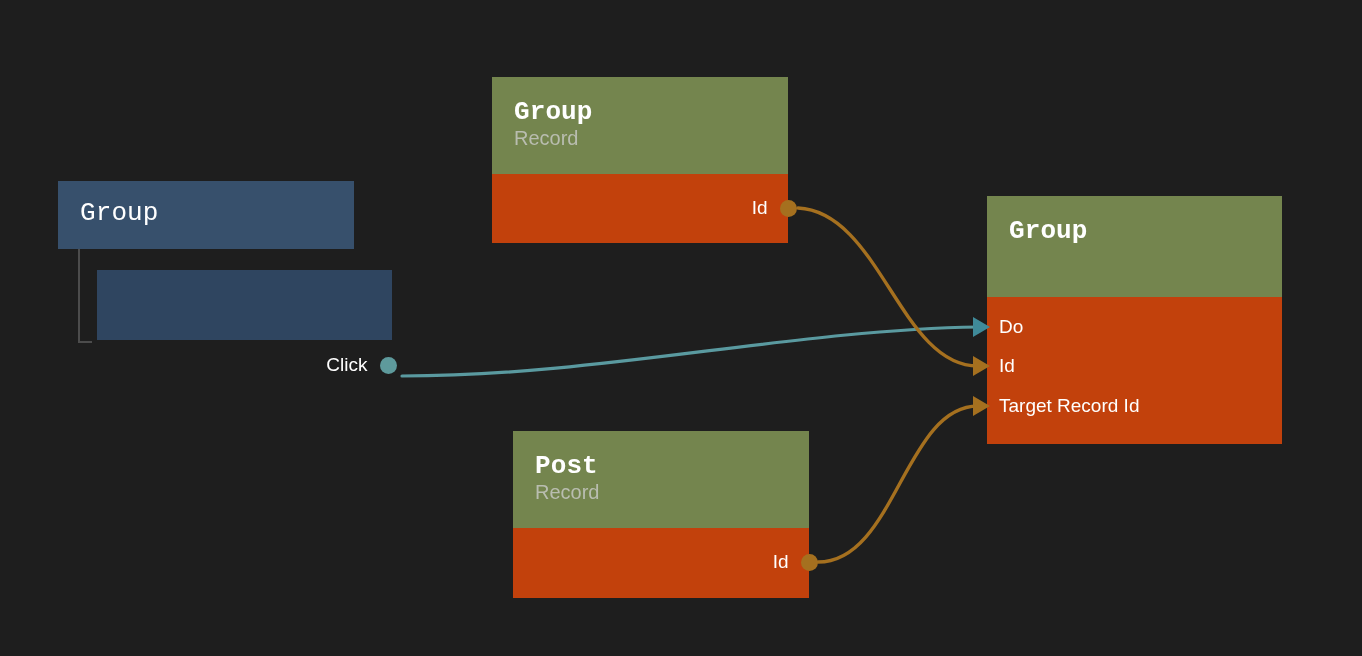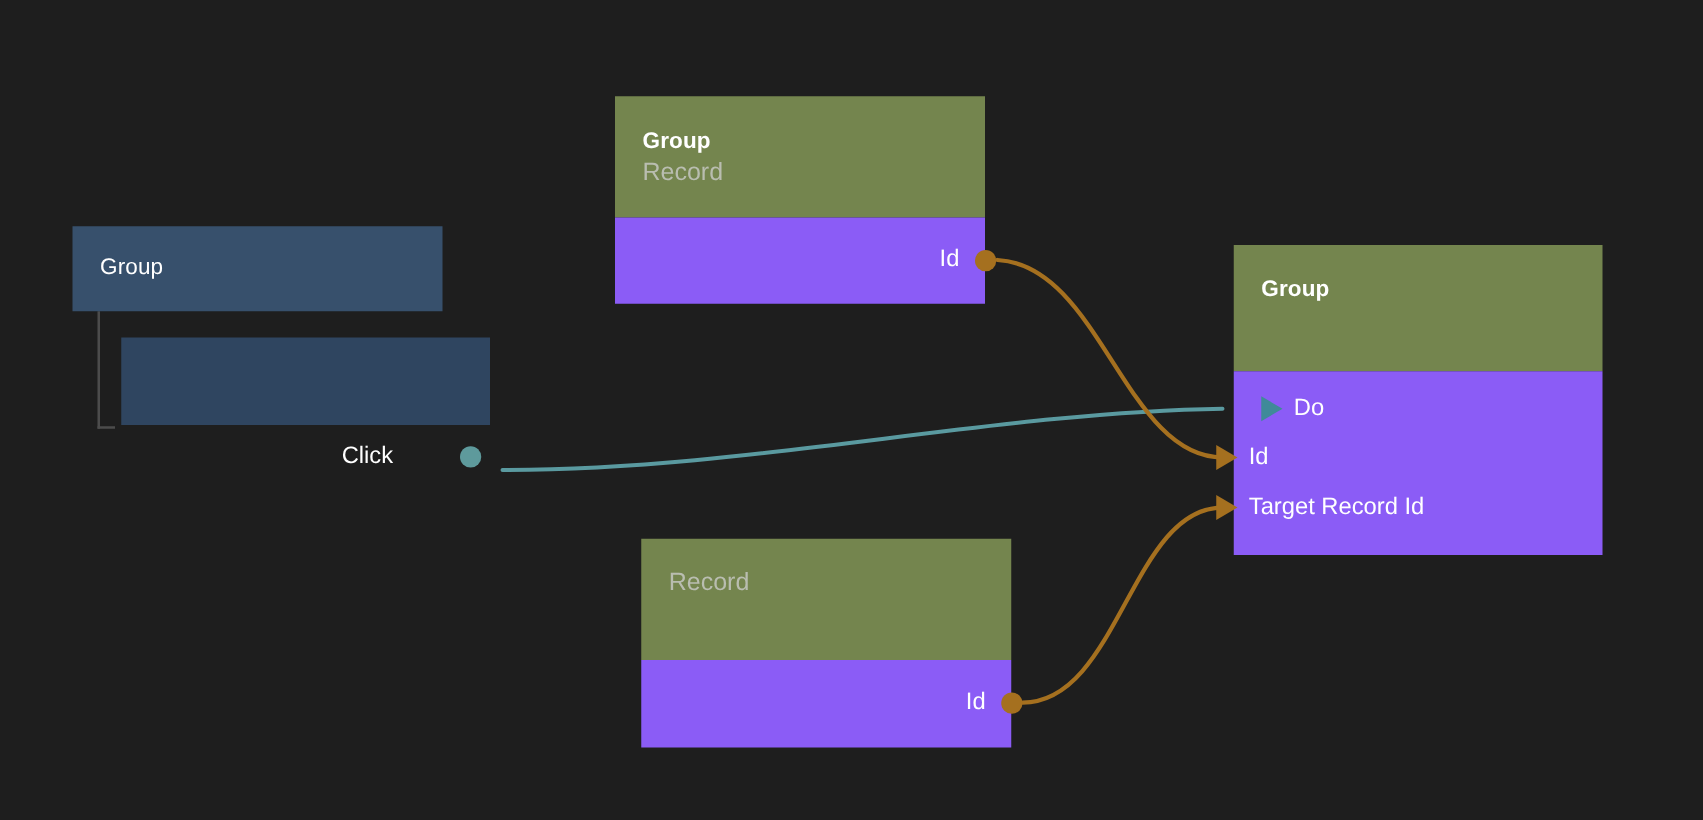--- a/index.html
+++ b/index.html
@@ -40,38 +40,39 @@
     box-sizing: border-box;
     width: 100%;
     padding: 20px 22px 0 22px;
   }
   .node-body {
     box-sizing: border-box;
     width: 100%;
     position: relative;
   }
   .title {
-    font-size: 18px;
+    font-size: 26px;
     line-height: 26px;
     color: #ffffff;
     font-weight: bold;
     letter-spacing: 0.1px;
     white-space: nowrap;
+    font-family: Liberation Mono, monospace;
   }
   .title.regular { font-weight: normal; }
   .subtitle {
     font-size: 20px;
     line-height: 26px;
     color: #b6bcb0;
     font-weight: normal;
     white-space: nowrap;
   }
   
   .green .node-header { background: #74854e; }
-  .green .node-body   { background: #8b5cf6; }
+  .green .node-body   { background: #c2410c; }
   .green .subtitle    { color: #b9bdb0; }
 
   
   .blue .node-header { background: #37506c; }
   .blue .node-body   { background: #2f4560; }
 
   
   .port-row {
     position: absolute;
     display: flex;
@@ -138,21 +139,21 @@
   <div class="tree-connector" style="left:78px; top:249px; width:12px; height:92px;"></div>
 
   <div class="node blue" style="left:58px; top:181px; width:296px; height:68px;">
     <div class="node-header" style="height:68px; padding-top:19px;">
       <div class="title regular">Group</div>
     </div>
   </div>
 
   <div class="node blue" style="left:97px; top:270px; width:295px; height:141px;">
     <div class="node-body" style="height:70px;">
-      <div class="port-row out" style="top:95px; right:16px; left:auto; transform:translateY(-11px); padding-right:0;gap:41px;">
+      <div class="port-row out" style="top:95px; right:4px; left:auto; transform:translateY(-11px); padding-right:0;">
         <span class="port-label">Click</span>
         <span class="port-dot teal"></span>
       </div>
     </div>
   </div>
 
   <div class="node green" style="left:492px; top:77px; width:296px; height:166px;">
     <div class="node-header" style="height:97px; padding-top:22px;">
       <div class="title">Group</div>
       <div class="subtitle">Record</div>
@@ -160,36 +161,37 @@
     <div class="node-body" style="height:69px;">
       <div class="port-row out" style="top:34px; right:0; left:auto; transform:translateY(-11px);">
         <span class="port-label">Id</span>
         <span class="port-dot orange"></span>
       </div>
     </div>
   </div>
 
   <div class="node green" style="left:513px; top:431px; width:296px; height:167px;">
     <div class="node-header" style="height:97px; padding-top:22px;">
+      <div class="title">Post</div>
       <div class="subtitle">Record</div>
     </div>
     <div class="node-body" style="height:70px;">
       <div class="port-row out" style="top:34px; right:0; left:auto; transform:translateY(-11px);">
         <span class="port-label">Id</span>
         <span class="port-dot orange"></span>
       </div>
     </div>
   </div>
 
   <div class="node green" style="left:987px; top:196px; width:295px; height:248px;">
     <div class="node-header" style="height:101px; padding-top:22px;">
       <div class="title">Group</div>
     </div>
     <div class="node-body" style="height:147px;">
-      <div class="port-row in" style="top:30px; left:0; transform:translateY(-11px);margin-left:36px;">
+      <div class="port-row in" style="top:30px; left:0; transform:translateY(-11px);">
         <span class="port-arrow teal"></span>
         <span class="port-label">Do</span>
       </div>
       <div class="port-row in" style="top:69px; left:0; transform:translateY(-11px);">
         <span class="port-arrow orange"></span>
         <span class="port-label">Id</span>
       </div>
       <div class="port-row in" style="top:109px; left:0; transform:translateY(-11px);">
         <span class="port-arrow orange"></span>
         <span class="port-label">Target Record Id</span>

